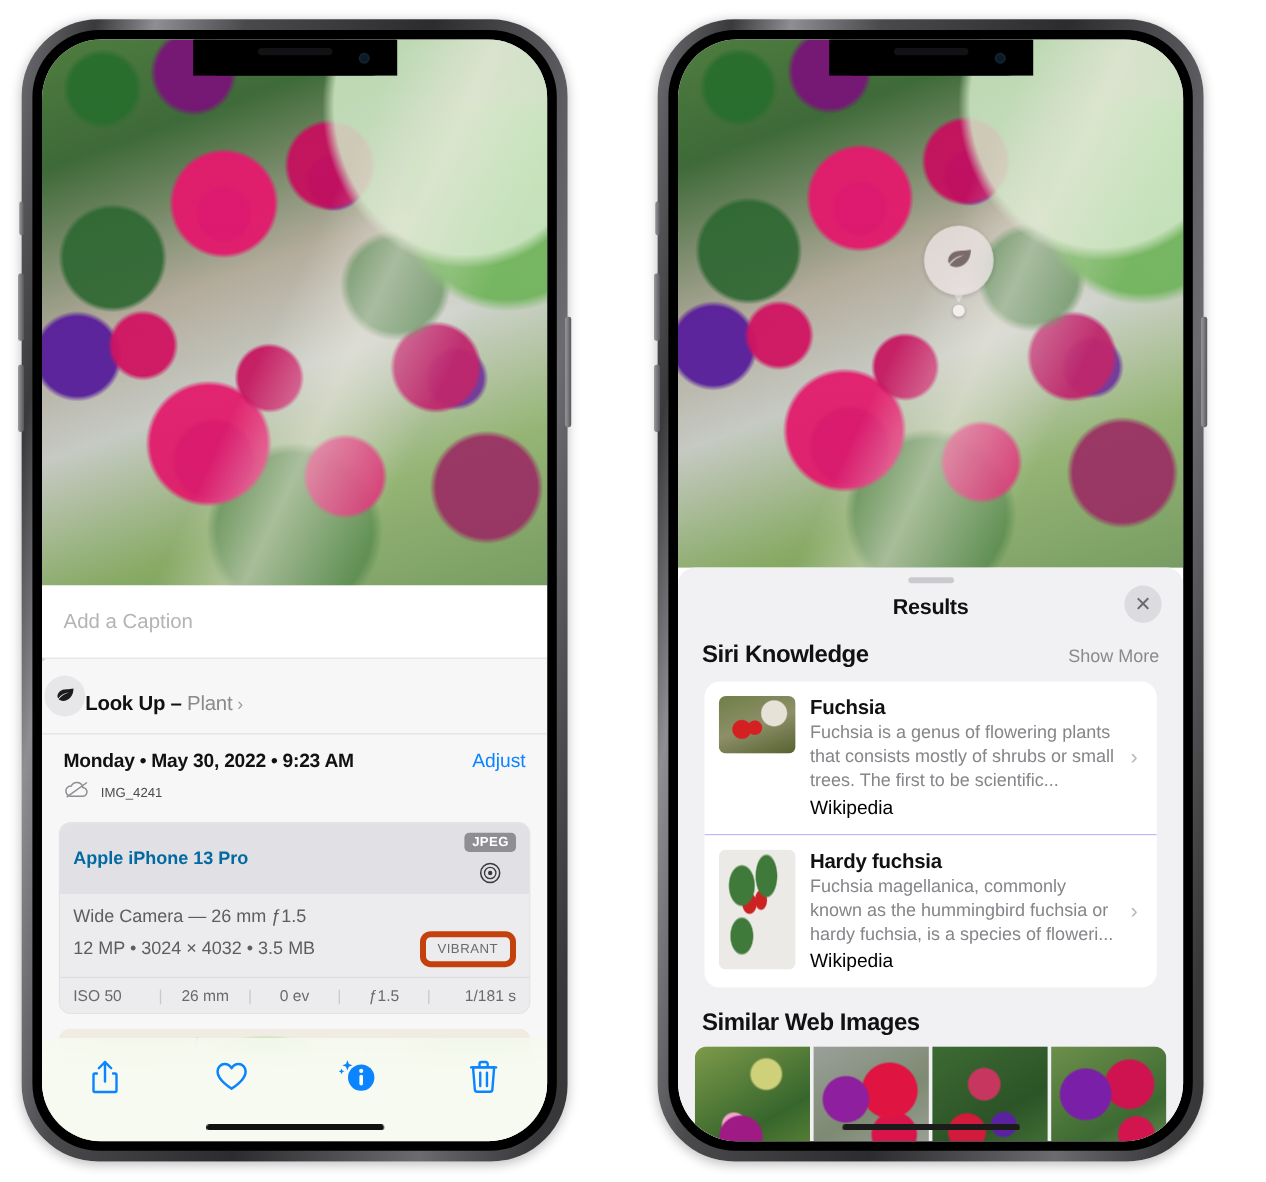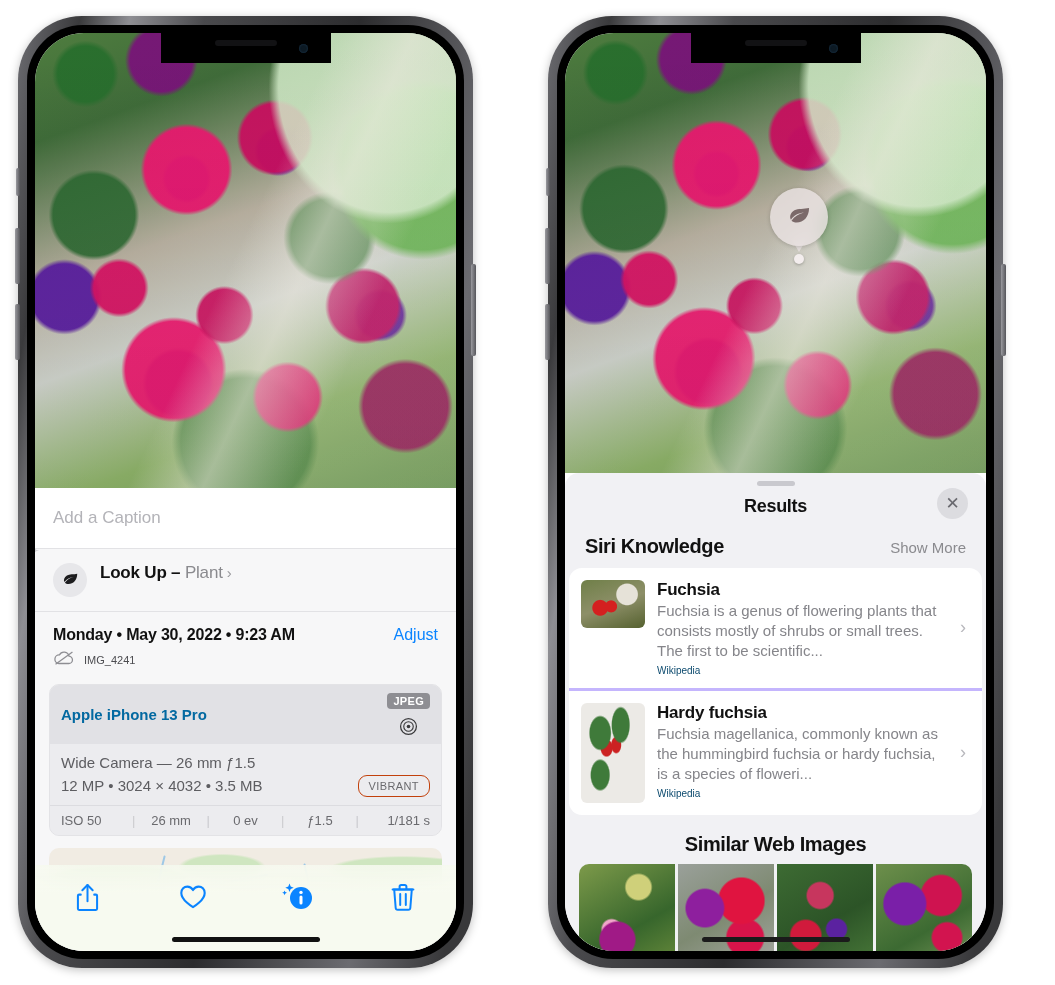--- a/index.html
+++ b/index.html
@@ -112,22 +112,22 @@
     z-index: 20;
   }
   .caption-row {
     background: #ffffff;
     padding: 20px 18px 20px 18px;
     font-size: 17px;
     color: #b3b3b8;
     border-bottom: 1px solid #e2e2e5;
   }
   .lookup-row {
-    display: flex; align-items: flex-start; gap: 13px;
-    padding: 14px 18px;
+    display: flex; align-items: flex-end; 
+    padding: 14px 2px;
     border-bottom: 1px solid #e2e2e5;
     position: relative;
   }
   .leaf-badge {
     position: relative;
     width: 34px; height: 34px; border-radius: 50%;
     background: #e7e7ea;
     display: flex; align-items: center; justify-content: center;
     flex: 0 0 auto;
   }
@@ -165,21 +165,21 @@
   .meta-head .right { display:flex; align-items:center; gap:8px;flex-direction:column; }
   .chip-jpeg {
     background:#8e8e93; color:#fff; font-size: 11px; font-weight:700;
     padding: 2px 6px; border-radius: 4px; letter-spacing: .3px;
   }
   .aperture-ic { width: 19px; height: 19px; }
   .meta-body { padding: 8px 11px 8px 11px; background:#ececef; }
   .meta-line { font-size: 15px; color:#5d5d61; line-height: 1.5; }
   .meta-line2 { display:flex; align-items:center; justify-content:space-between; }
   .chip-vibrant {
-    border:1px solid #c2410c; color:#6a6a6e; font-size: 11px;
+    border:5px solid #c2410c; color:#6a6a6e; font-size: 11px;
     padding: 2px 10px; border-radius: 9px; letter-spacing:.4px;
   }
   .meta-foot {
     display:flex; align-items:center; border-top:1px solid #dcdce0;
     background:#ececef; padding: 7px 11px; font-size: 13px; color:#6a6a6e;
   }
   .meta-foot span.cell { flex:1; text-align:center; }
   .meta-foot span.cell:first-child { text-align:left; }
   .meta-foot span.cell:last-child { text-align:right; }
   .meta-foot .sep { color:#cacace; }
@@ -265,24 +265,24 @@
     background:#dcdce0; display:flex; align-items:center; justify-content:center;
     color:#6a6a70; font-size: 17px; font-weight: 500;
   }
   .sec-head {
     display:flex; align-items:baseline; justify-content:space-between;
     padding: 2px 20px 10px 20px;
   }
   .sec-title { font-size: 20px; font-weight: 700; color:#111; letter-spacing:-.4px;}
   .show-more { font-size: 15px; color:#8a8a8e; }
   .cards {
-    background:#fff; margin: 0 4px; border-radius: 13px; overflow:hidden;
+    background:#fff; margin: 0 22px; border-radius: 13px; overflow:hidden;
   }
   .card-row { display:flex; gap: 12px; padding: 12px 12px 12px 12px; align-items:flex-start; }
-  .card-row + .card-row { border-top: 3px solid #c4b5fd; }
+  .card-row + .card-row { border-top: 1px solid #c4b5fd; }
   .thumb { flex: 0 0 auto; border-radius: 6px; overflow:hidden; }
   .thumb.t1 {
     width: 64px; height: 48px;
     background:
       radial-gradient(circle at 30% 58%, #d42020 0 14%, transparent 16%),
       radial-gradient(circle at 47% 55%, #d42020 0 13%, transparent 15%),
       radial-gradient(circle at 72% 30%, #e6e2d8 0 18%, transparent 20%),
       linear-gradient(160deg,#6f7f48,#8d8f68 50%,#55612f);
   }
   .thumb.t2 {
@@ -291,24 +291,24 @@
       radial-gradient(ellipse at 30% 30%, #3f7a3a 0 16%, transparent 18%),
       radial-gradient(ellipse at 62% 22%, #3f7a3a 0 15%, transparent 17%),
       radial-gradient(ellipse at 30% 72%, #3f7a3a 0 14%, transparent 16%),
       radial-gradient(ellipse at 40% 45%, #cc2222 0 10%, transparent 12%),
       radial-gradient(ellipse at 55% 42%, #cc2222 0 9%, transparent 11%),
       #eceae6;
   }
   .card-body { flex:1 1 auto; min-width:0; }
   .card-title { font-size: 17px; font-weight: 700; color:#111; letter-spacing:-.2px; margin-bottom: 1px;}
   .card-desc { font-size: 15px; color:#85858a; line-height: 1.33; }
-  .card-src { font-size: 10px; color:#0c4a6e; margin-top: 4px;}
+  .card-src { font-size: 16px; color:#000000; margin-top: 4px;}
   .card-chev { align-self:center; color:#b8b8bd; font-size: 18px; padding-right: 4px; }
 
-  .sec-head2 { padding: 18px 20px 8px 20px; justify-content: center; }
+  .sec-head2 { padding: 18px 20px 8px 20px; }
   .img-strip { display:flex; gap: 3px; margin: 0 14px; border-radius: 10px; overflow:hidden; }
   .img-strip .ti { flex:1 1 0; height: 105px; }
   .ti.a { background:
       radial-gradient(circle at 40% 72%, #a01a86 0 18%, transparent 20%),
       radial-gradient(circle at 34% 62%, #f0a7c9 0 10%, transparent 12%),
       radial-gradient(circle at 62% 22%, #cfd07a 0 12%, transparent 14%),
       linear-gradient(150deg,#7d9a4a,#37662c 60%,#6a8c3c); }
   .ti.b { background:
       radial-gradient(circle at 28% 42%, #8e1f9e 0 20%, transparent 22%),
       radial-gradient(circle at 66% 35%, #e01440 0 24%, transparent 26%),

